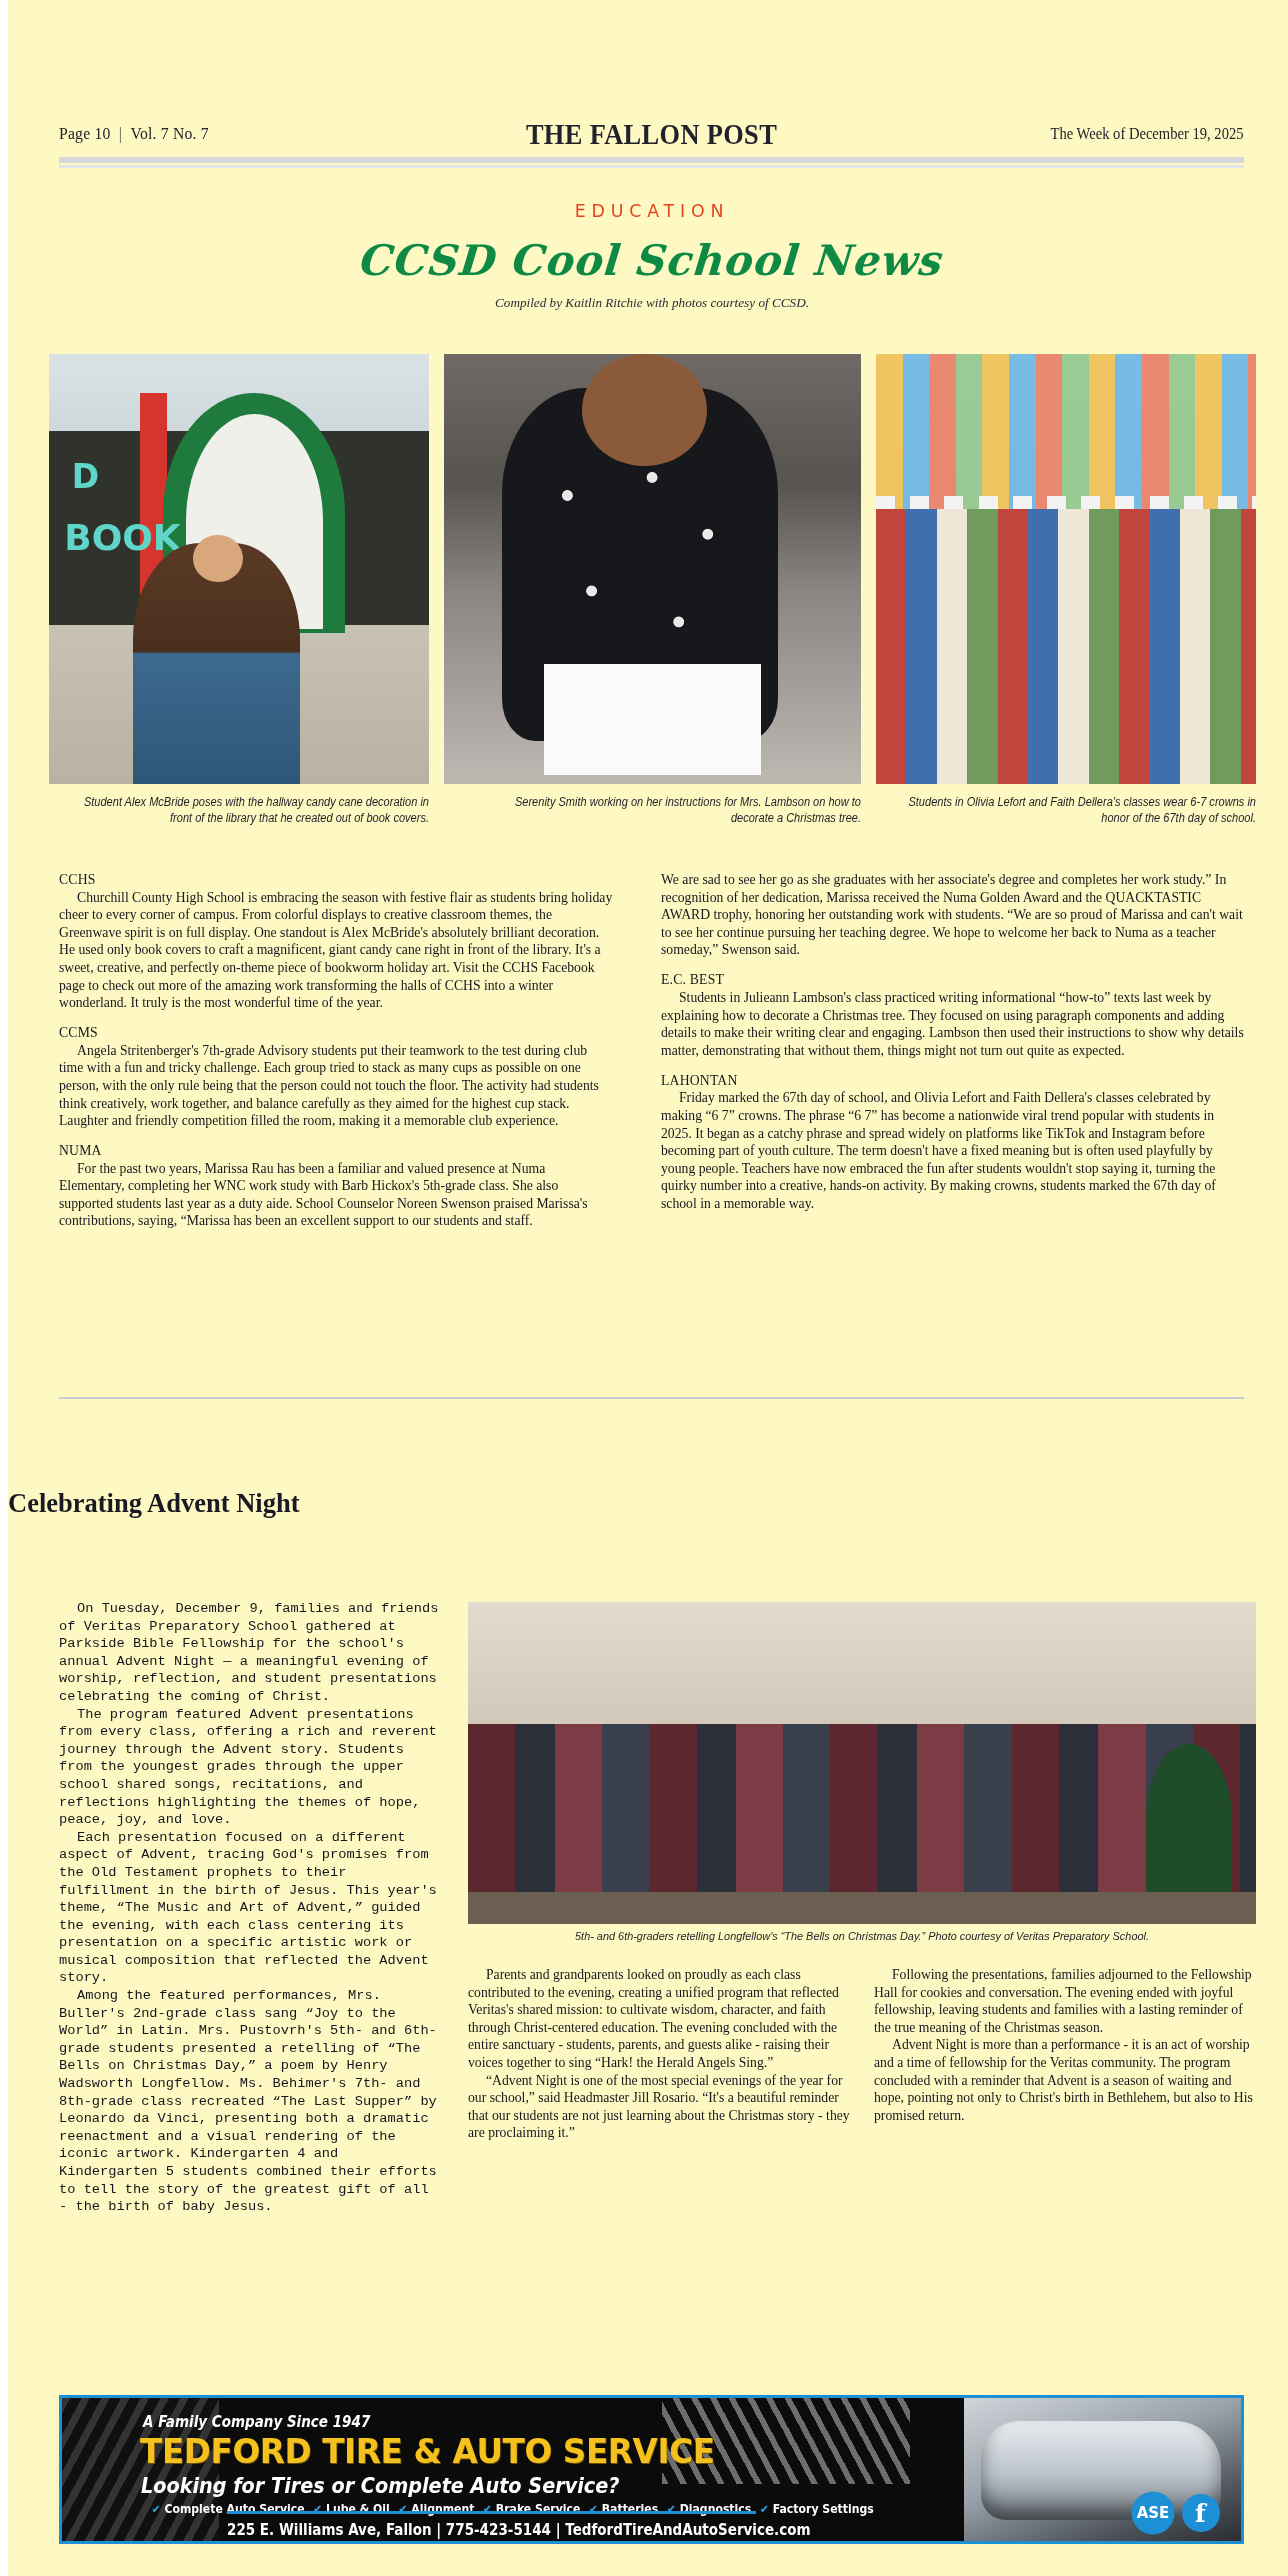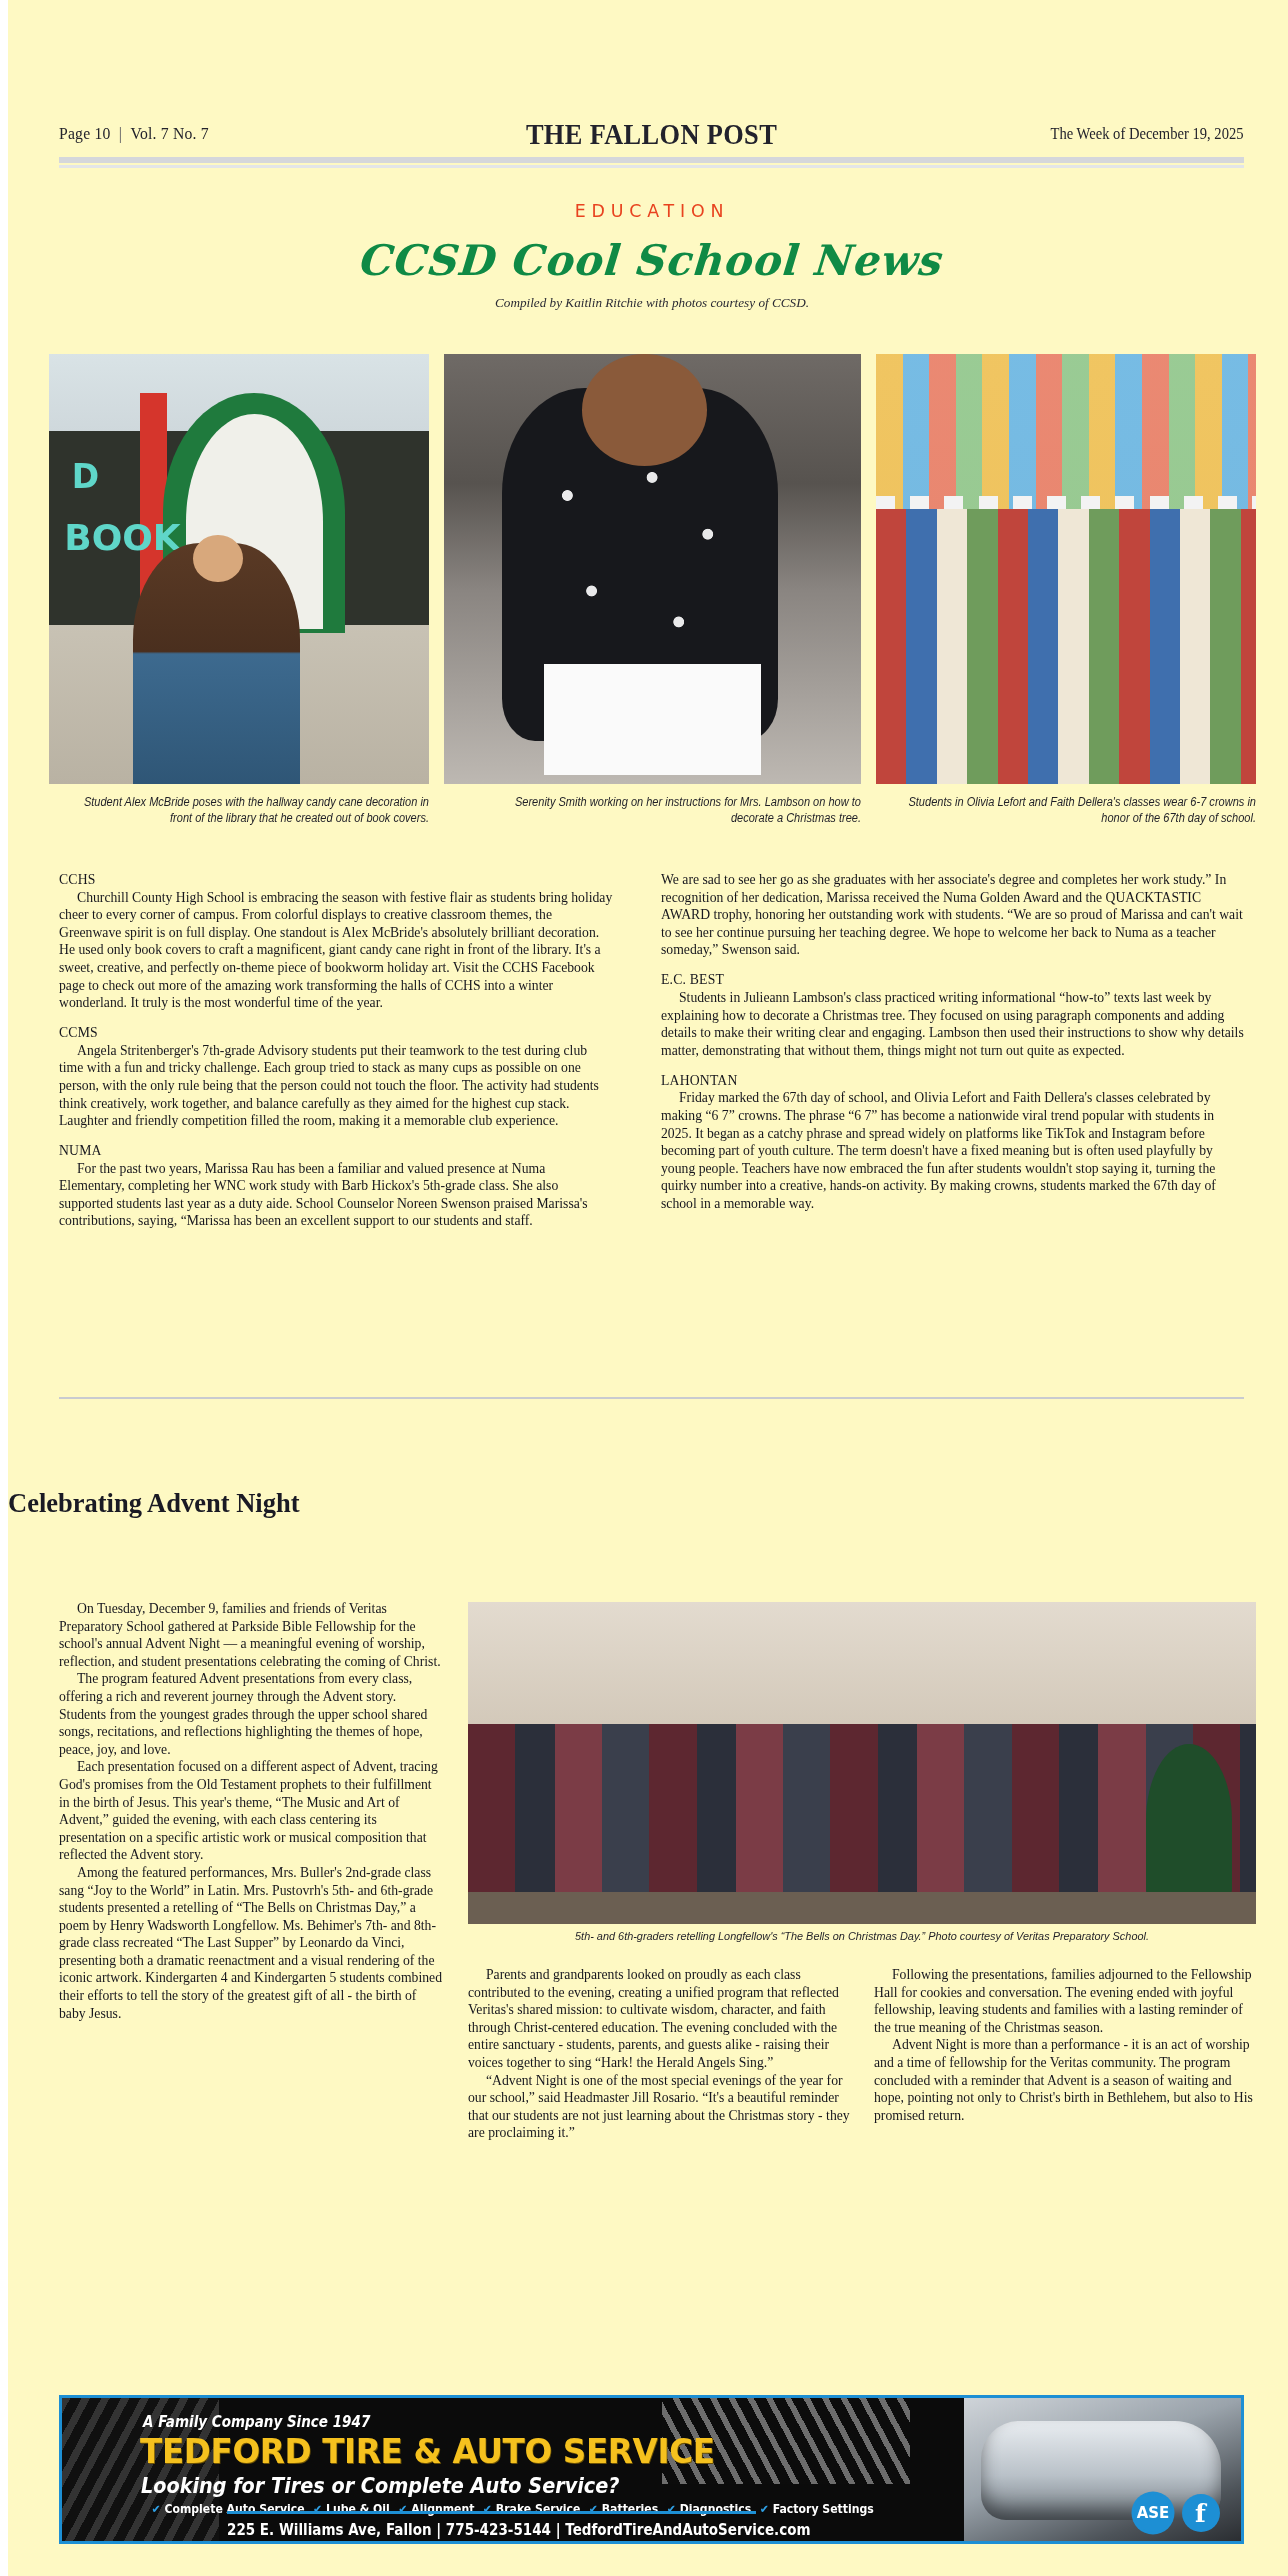--- a/index.html
+++ b/index.html
@@ -214,21 +214,21 @@
     left: 460px; top: 1929px;
     width: 788px;
     text-align: center;
     font-family: "Liberation Sans", sans-serif;
     font-style: italic;
     font-size: 11.6px;
     color: #1f1f27;
     transform: scaleX(0.94);
   }
 
-  .v-col-a { left: 51px;  top: 1600px; width: 383px; }
+  .v-col-a { left: 51px;  top: 1600px; width: 383px; font-family: Liberation Mono, monospace; }
   .v-col-b { left: 460px; top: 1966px; width: 383px; }
   .v-col-c { left: 866px; top: 1966px; width: 383px; }
 
   
   .ad {
     position: absolute;
     left: 51px; top: 2395px;
     width: 1185px; height: 149px;
     background: #0b0b0b;
     border: 3.3px solid #1d8fd4;

